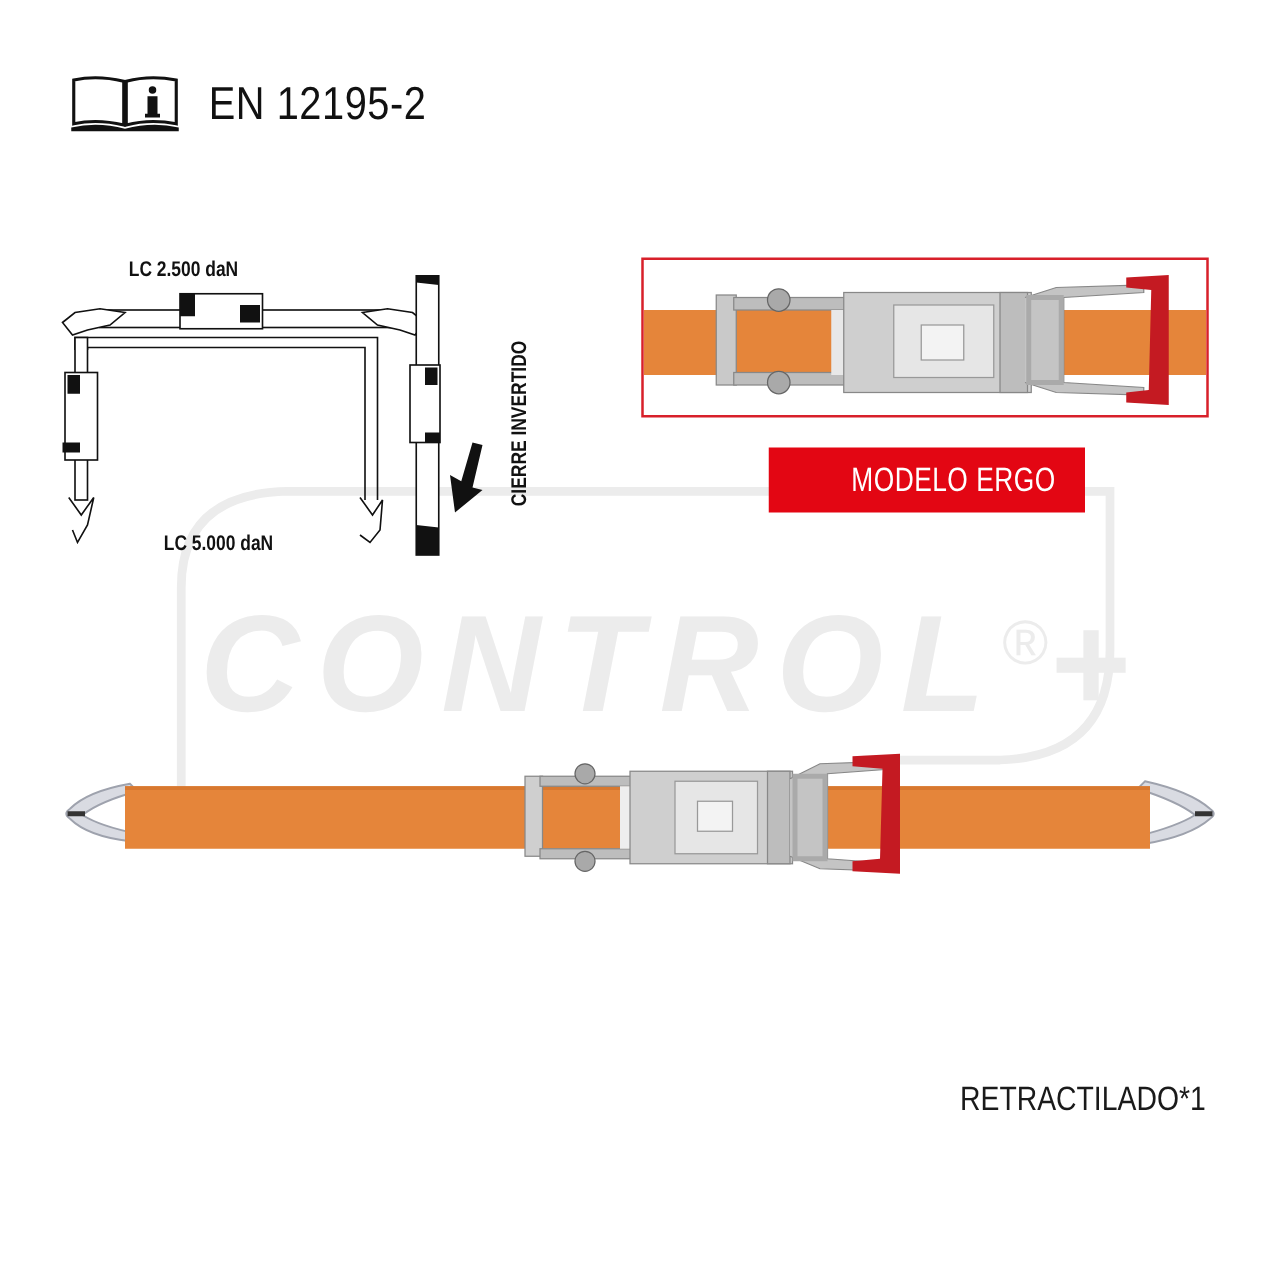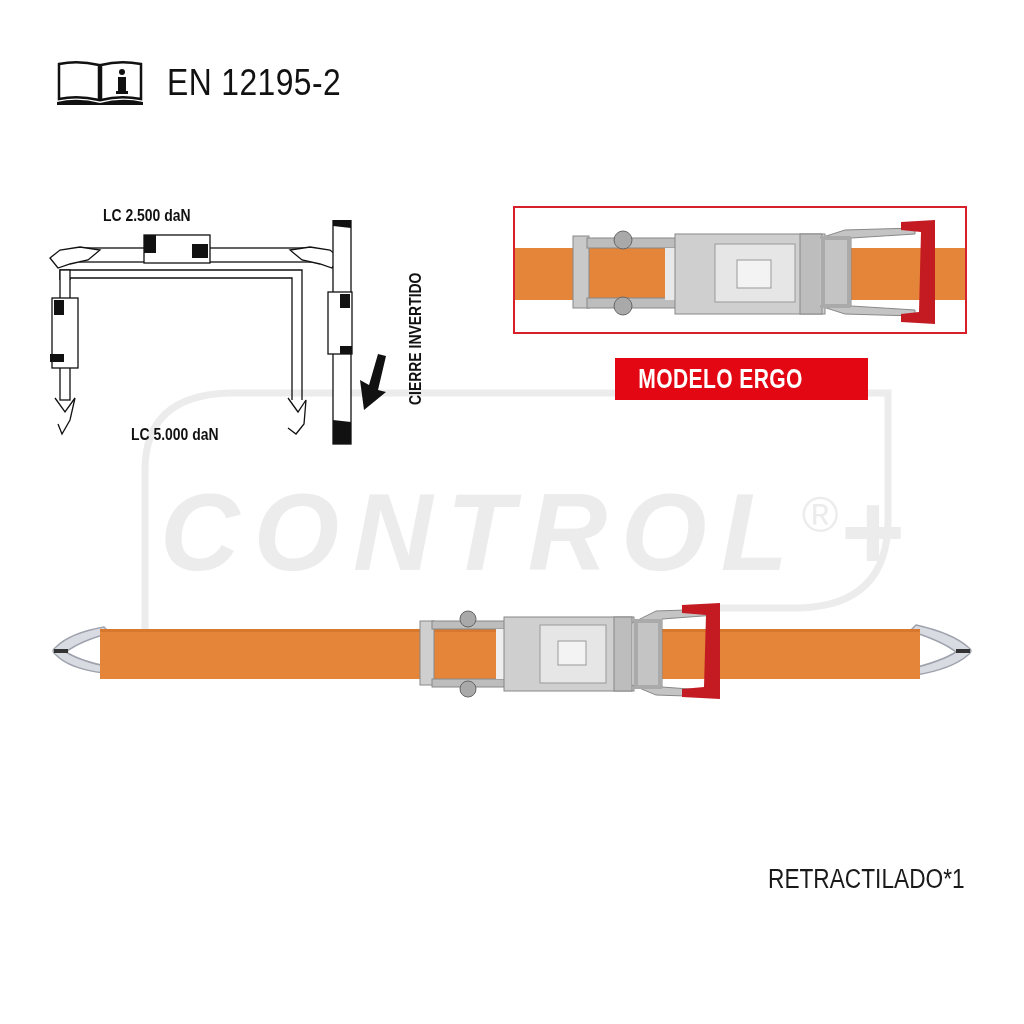--- a/index.html
+++ b/index.html
@@ -2,21 +2,21 @@
 <html><head>
 <meta charset="utf-8">
 <style>
   html,body{margin:0;padding:0;background:#ffffff;}
   body{width:1024px;height:1024px;position:relative;overflow:hidden;font-family:"Liberation Sans",sans-serif;}
   .abs{position:absolute;}
   .std-title{left:167px;top:62px;font-size:37px;color:#111;letter-spacing:0.5px;transform:scaleX(0.86);transform-origin:left top;font-family:"Liberation Sans",sans-serif;}
   .lc-label{font-size:17px;font-weight:bold;color:#111;transform:scaleX(0.82);transform-origin:left top;white-space:nowrap;}
   .vert-label{font-size:17px;font-weight:bold;color:#111;white-space:nowrap;transform-origin:left top;}
   .ergo-box{left:513px;top:206px;width:454px;height:128px;border:2px solid #d8202a;box-sizing:border-box;}
-  .ergo-banner{left:615px;top:358px;width:253px;height:42px;background:#e30613;color:#fff;display:flex;align-items:center;justify-content:flex-start;font-weight:bold;}
+  .ergo-banner{left:615px;top:358px;width:253px;height:52px;background:#e30613;color:#fff;display:flex;align-items:center;justify-content:flex-end;}
   .ergo-banner span{font-size:27px;transform:scaleX(0.78);display:inline-block;letter-spacing:0.5px;}
   .retr{left:768px;top:864px;font-size:27px;color:#1a1a1a;transform:scaleX(0.84);transform-origin:left top;white-space:nowrap;}
   .wm-text{left:160px;top:468px;font-size:110px;font-weight:bold;font-style:italic;color:#ececec;letter-spacing:14px;white-space:nowrap;}
 </style>
 </head>
 <body>
 
 <svg class="abs" style="left:0;top:0" width="1024" height="1024">
   <path d="M 145 640 L 145 470 Q 145 395 230 393 L 888 393 L 888 520 Q 888 605 800 608 L 690 608" fill="none" stroke="#ececec" stroke-width="7"></path>
 </svg>

